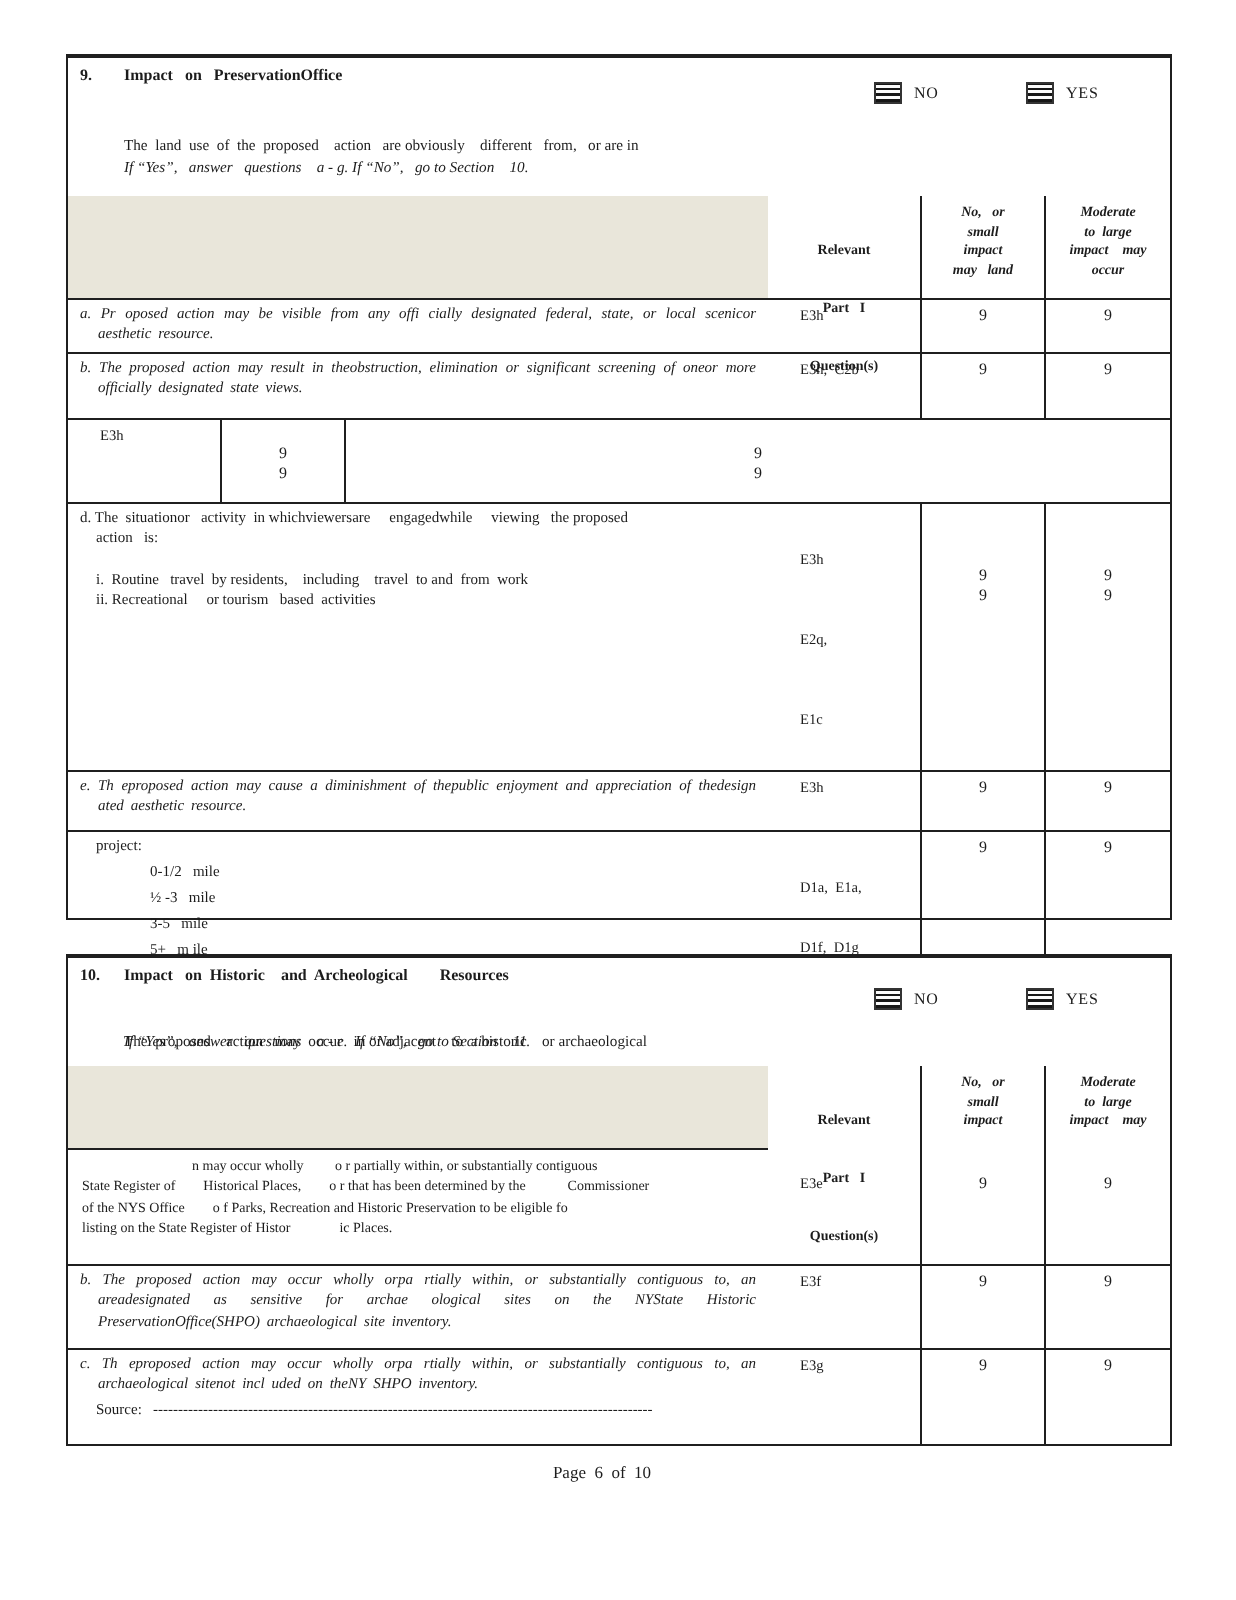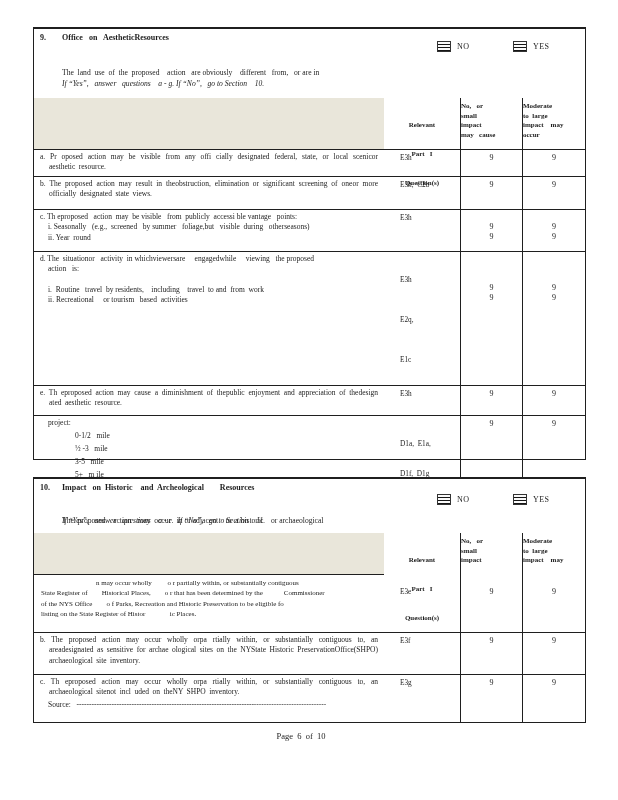--- a/index.html
+++ b/index.html
@@ -32,25 +32,25 @@
   .line { border-top:1px solid #1f1f1f; }
   .qc { width:350px; position:relative; overflow:hidden; }
   .rc { width:76px; font-size:7.3px; padding:3px 2px 0 16px; line-height:10px; white-space:pre; }
   .nc,.mc { border-left:1px solid #1f1f1f; font-size:8px; }
   .nc { width:62px; }
   .mc { flex:1; }
   .thead .qc { background:#e9e6da; }
   #sec10 .thead .qc { border-bottom:1px solid #1f1f1f; }
   #sec9 .thead  { height:51px; }
   #sec10 .thead { height:42px; }
-  .hc { font-size:7px; font-weight:bold; line-height:9.6px; padding-top:4px; }
+  .hc { font-size:7px; font-weight:bold; text-align:center; line-height:9.6px; padding-top:4px;font-style:italic; }
   .hc div { white-space:pre; }
   .thead .rc { padding:4px 0 0 0; text-align:center; font-weight:bold; font-size:7px; line-height:9.6px; }
   .qt { font-size:7.5px; line-height:10.4px; padding:2px 6px 0 15px; text-indent:-9px;
-        text-align:justify; word-spacing:1.6px; overflow:hidden; }
+        text-align:justify; word-spacing:1.6px; overflow:hidden;font-style:italic; }
   .ql { font-size:7.5px; line-height:10.4px; white-space:pre; padding-left:6px; overflow:hidden; }
   .sub  { padding-left:14px; }
   .dist { padding-left:41px; margin-top:2.6px; }
   .mt10 { margin-top:10px; }
   .mb10 { margin-bottom:10px; }
   .ql10 { font-size:7px; line-height:10.3px; white-space:pre; padding-left:7px; overflow:hidden; }
   .ind1 { padding-left:62px; }
   .ninewrap { display:flex; flex-direction:column; align-items:center; }
   .nine { display:block; font-size:8px; line-height:10.4px; }
   .pt3  { padding-top:3px; }
@@ -63,21 +63,21 @@
             font-size:8.5px; white-space:pre; }
 </style>
 </head>
 <body>
 
 <div>
 
   <section class="box" id="sec9">
     <div class="hdrzone">
       <span class="num">9.</span>
-      <span class="title">Office   on   AestheticResources</span>
+      <span class="title">Impact   on   PreservationOffice</span>
       <div class="introl">
         <div>The  land  use  of  the  proposed    action   are obviously    different   from,   or are in</div>
         <div>sharp  contrast   to, current   land  usepatterns     between   the proposed    project   and</div>
         <div>a scenic   or aesthetic    resource.     (Part  1. E.1.a,   E.1.b,   E.3.h.)</div>
       </div>
       <div class="instr">If “Yes”,   answer   questions    a - g. If “No”,   go to Section    10.</div>
       <div class="yn no">
         <span class="cbx"></span>
         <span>NO</span>
       </div>
@@ -91,21 +91,21 @@
       <div class="qc"></div>
       <div class="rc">
         <div>Relevant</div>
         <div>Part   I</div>
         <div>Question(s)</div>
       </div>
       <div class="nc hc">
         <div>No,   or</div>
         <div>small</div>
         <div>impact</div>
-        <div>may   cause</div>
+        <div>may   land</div>
       </div>
       <div class="mc hc">
         <div>Moderate</div>
         <div>to  large</div>
         <div>impact    may</div>
         <div>occur</div>
       </div>
     </div>
 
     <div class="trow line" style="min-height:27px">
@@ -136,25 +136,20 @@
           </div>
         </div>
       <div class="mc">
           <div class="ninewrap pt3">
             <span class="nine">9</span>
           </div>
         </div>
     </div>
 
     <div class="trow line" style="min-height:42px">
-      <div class="qc" style="padding-top:2px">
-        <div class="ql">c. Th eproposed   action  may  be visible   from  publicly  accessi ble vantage   points:</div>
-        <div class="ql sub">i. Seasonally   (e.g.,  screened   by summer   foliage,but   visible  during   otherseasons)</div>
-        <div class="ql sub">ii. Year  round</div>
-      </div>
       <div class="rc">E3h</div>
       <div class="nc">
           <div class="ninewrap pt12">
         <span class="nine">9</span>
         <span class="nine">9</span>
           </div>
         </div>
       <div class="mc">
           <div class="ninewrap pt12">
         <span class="nine">9</span>

